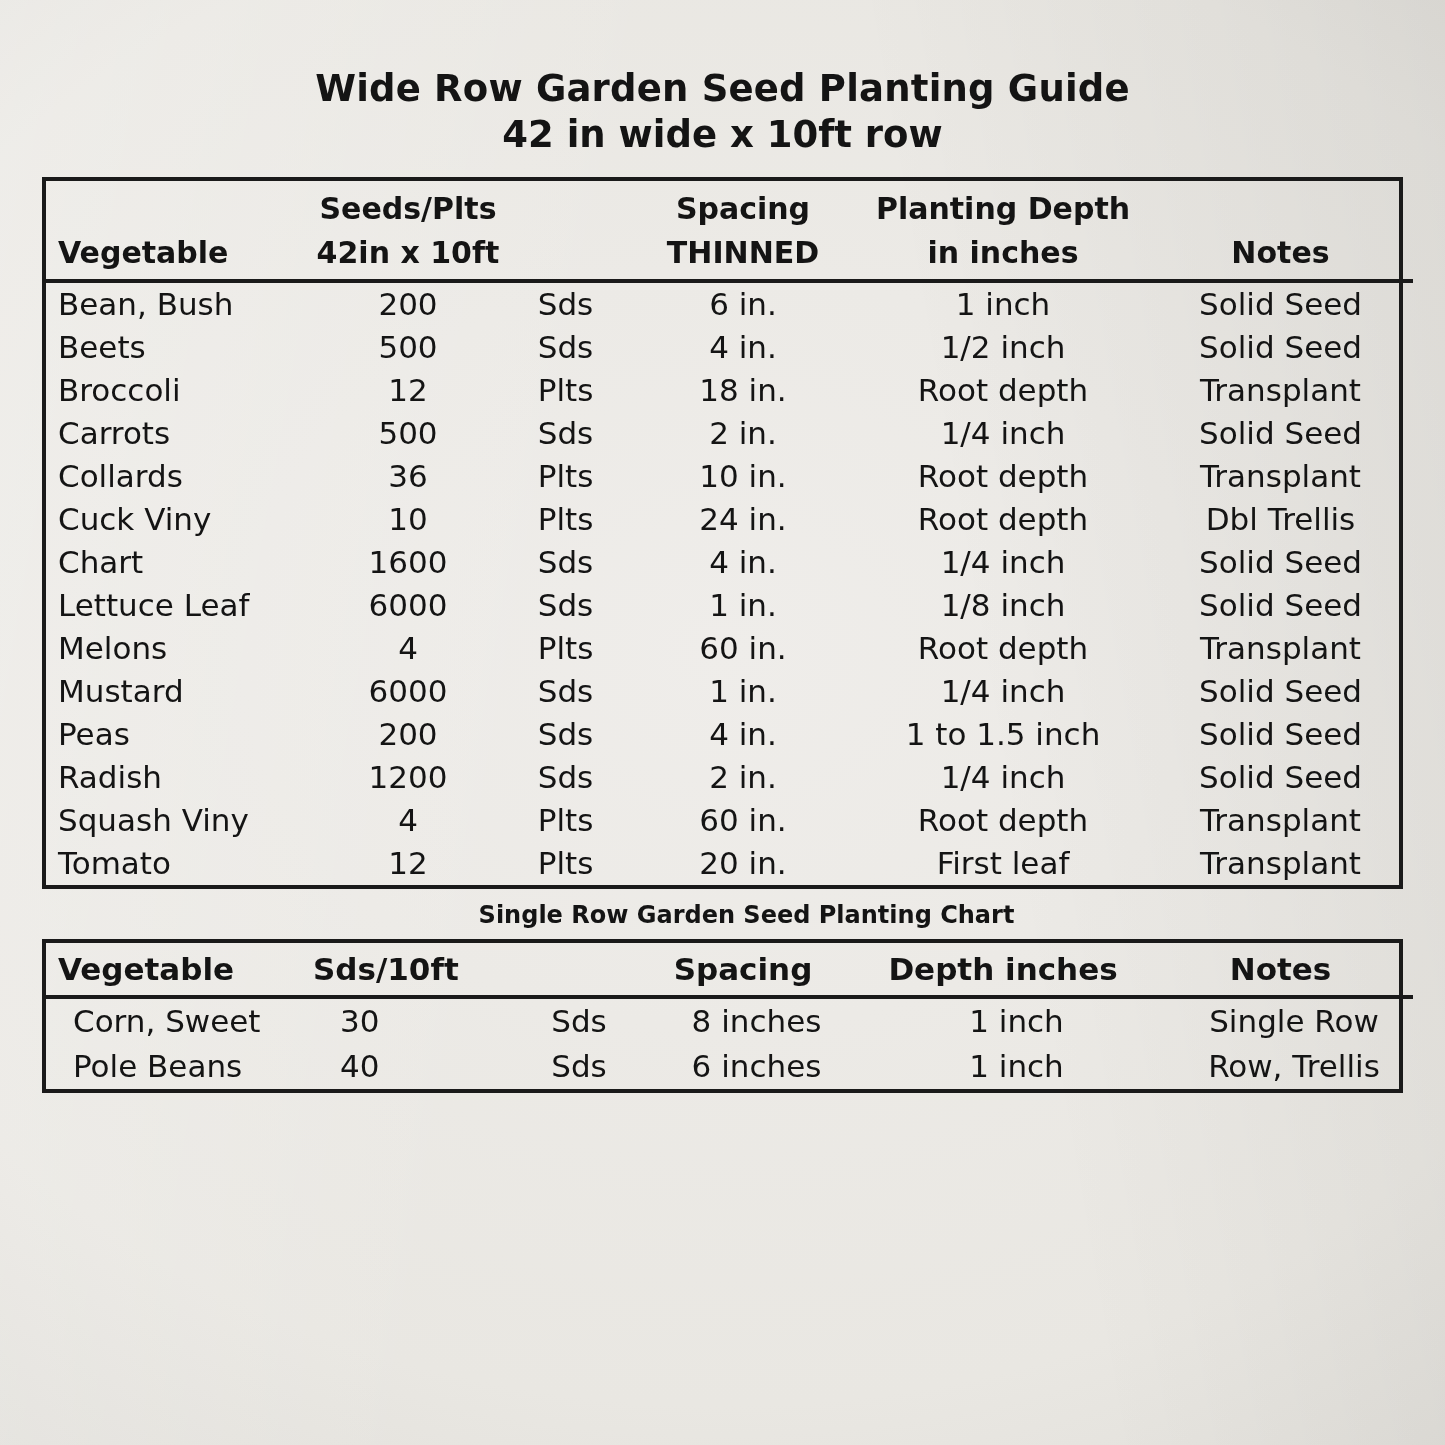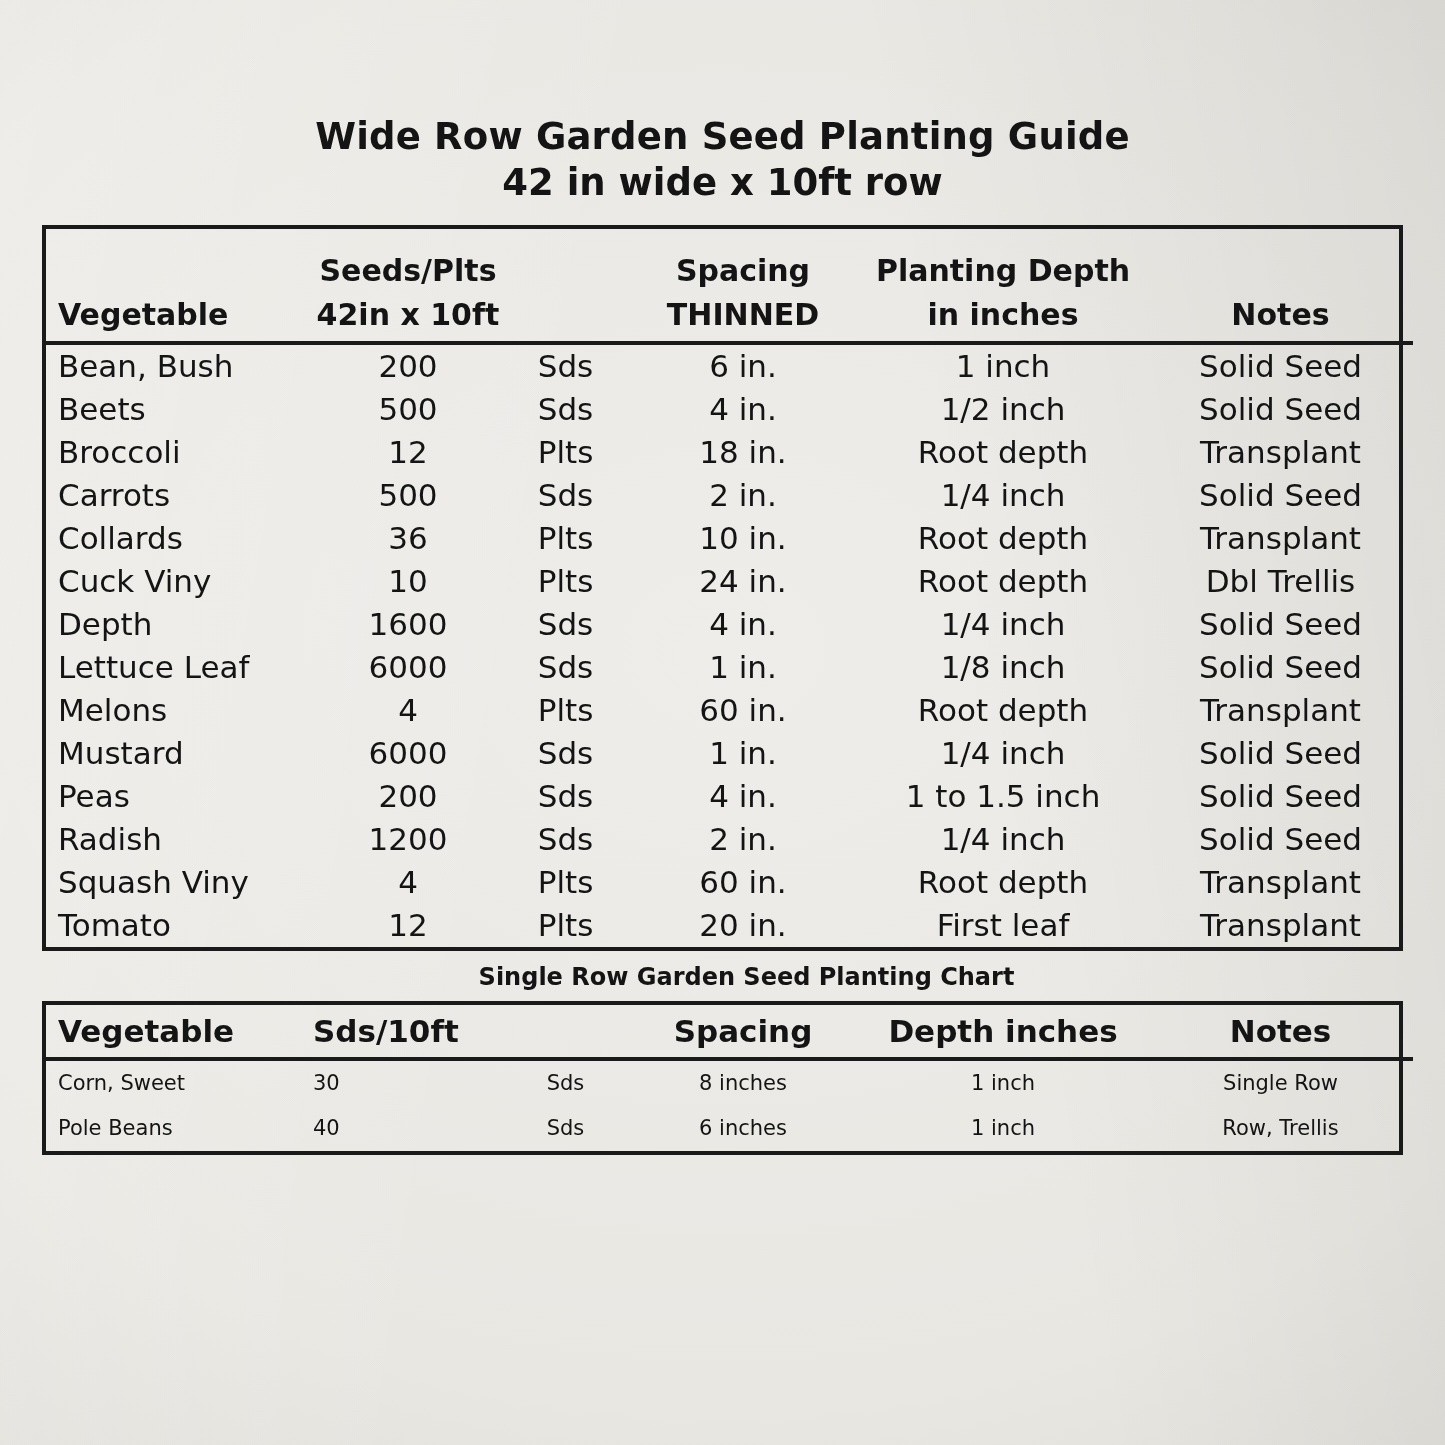--- a/index.html
+++ b/index.html
@@ -33,21 +33,21 @@
   }
   .content {
     position: absolute;
     left: 0;
     top: 0;
     width: 1445px;
   }
 
   .title-block {
     text-align: center;
-    padding-top: 116px;
+    padding-top: 68px;
   }
   .title-main {
     font-size: 37px;
     font-weight: bold;
     letter-spacing: 0.2px;
     line-height: 1.15;
   }
   .title-sub {
     font-size: 37px;
     font-weight: bold;
@@ -64,21 +64,20 @@
     border-collapse: collapse;
     table-layout: fixed;
   }
   thead th {
     font-weight: bold;
     font-size: 30px;
     padding: 0;
     vertical-align: bottom;
   }
   .head-row-top th {
-    padding-top: 14px;
     height: 44px;
     line-height: 1.05;
   }
   .head-row-bot th {
     padding-bottom: 10px;
     height: 44px;
     line-height: 1.05;
   }
   .head-divider td {
     border-bottom: 4px solid #1a1a1a;
@@ -111,22 +110,23 @@
     margin: 10px 42px 0 42px;
     border: 4px solid #1a1a1a;
   }
   .table2-wrap thead th {
     font-size: 31px;
     padding-top: 8px;
     padding-bottom: 8px;
     height: auto;
   }
   .table2-wrap tbody td {
-    font-size: 21px;
+    font-size: 31px;
     height: 45px;
+    padding-left: 27px;
   }
   .t2-veg   { width: 255px; text-align: left;   padding-left: 12px; }
   .t2-qty   { width: 190px; text-align: left; }
   .t2-unit  { width: 125px; text-align: center; }
   .t2-space { width: 230px; text-align: center; }
   .t2-depth { width: 290px; text-align: center; }
   .t2-notes { width: 265px; text-align: center; }
 </style>
 </head>
 <body>
@@ -205,21 +205,21 @@
             </tr>
             <tr>
               <td class="c-veg">Cuck  Viny</td>
               <td class="c-qty">10</td>
               <td class="c-unit">Plts</td>
               <td class="c-space">24 in.</td>
               <td class="c-depth">Root depth</td>
               <td class="c-notes">Dbl Trellis</td>
             </tr>
             <tr>
-              <td class="c-veg">Depth</td>
+              <td class="c-veg">Chart</td>
               <td class="c-qty">1600</td>
               <td class="c-unit">Sds</td>
               <td class="c-space">4  in.</td>
               <td class="c-depth">1/4 inch</td>
               <td class="c-notes">Solid Seed</td>
             </tr>
             <tr>
               <td class="c-veg">Lettuce Leaf</td>
               <td class="c-qty">6000</td>
               <td class="c-unit">Sds</td>

